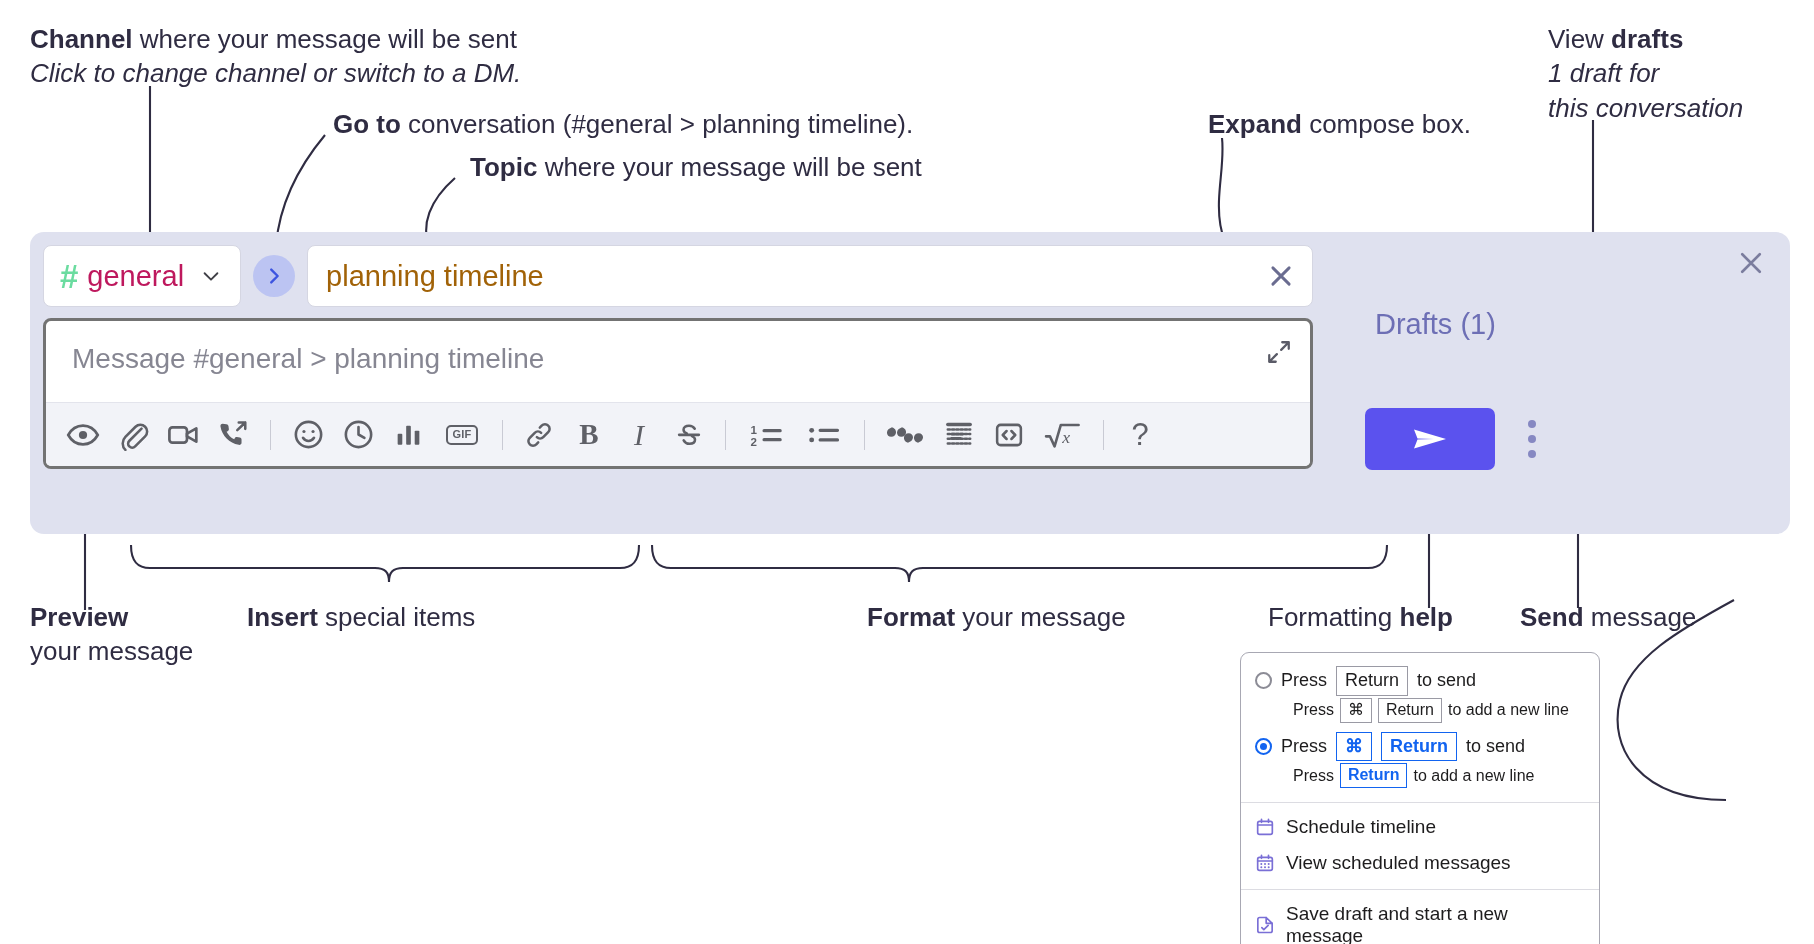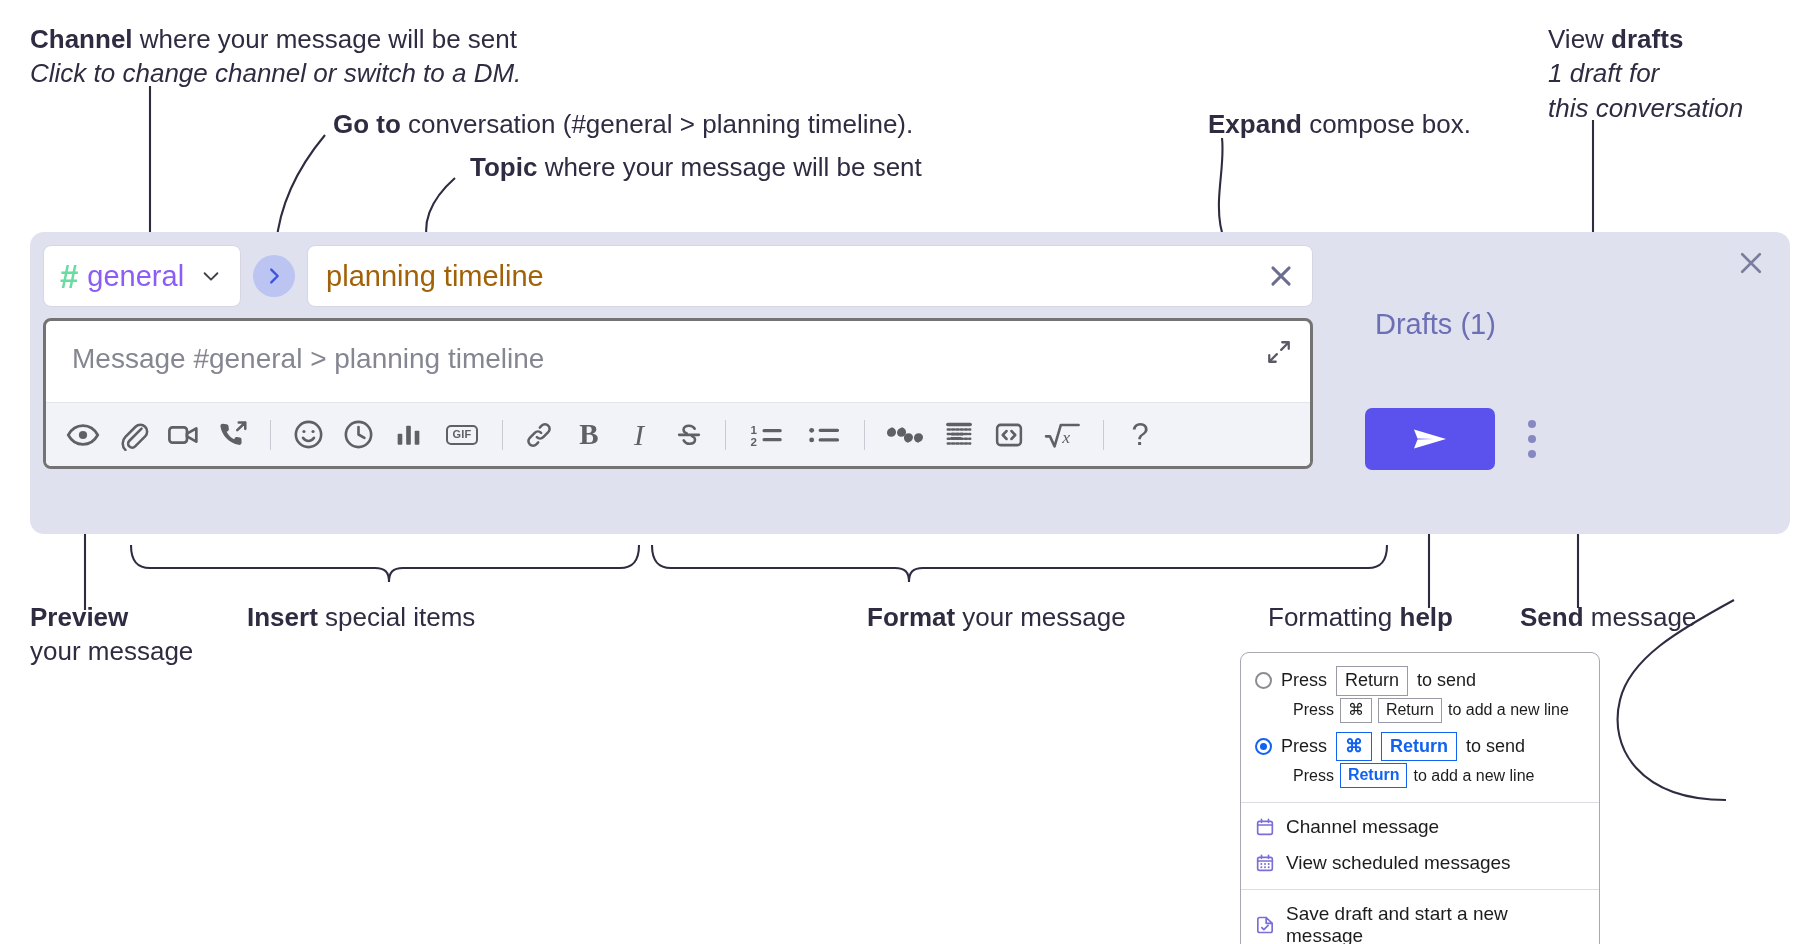--- a/index.html
+++ b/index.html
@@ -52,21 +52,21 @@
     background: #fff; border: 1px solid #d5d6e2;
     border-radius: 8px;
     height: 62px; padding: 0 18px 0 16px;
     min-width: 178px;
     cursor: pointer;
   }
   .hash {
     color: #6bdca0; font-size: 33px; font-weight: 700; line-height: 1;
     letter-spacing: -1px;
   }
-  .channel-name { font-size: 29px; color: #8b5cf6; }
+  .channel-name { font-size: 29px; color: #be185d; }
   .chev { margin-left: 6px; display: flex; align-items: center; }
 
   .goto-btn {
     width: 42px; height: 42px; border-radius: 50%;
     background: #bcc4f2;
     margin: 0 12px;
     display: flex; align-items: center; justify-content: center;
     cursor: pointer;
   }
 
@@ -524,21 +524,21 @@
 
     <div class="opt-div"></div>
 
     <div class="opt-item">
       <span class="opt-icon">
         <svg width="20" height="20" viewBox="0 0 24 24" fill="none" stroke="#7a6fd6" stroke-width="2" stroke-linecap="round" stroke-linejoin="round">
           <rect x="3.2" y="5.2" width="17.6" height="15.6" rx="2.2"></rect>
           <path d="M3.2,9.6 L20.8,9.6 M7.8,2.8 L7.8,6.4 M16.2,2.8 L16.2,6.4"></path>
         </svg>
       </span>
-      <span>Channel message</span>
+      <span>Schedule timeline</span>
     </div>
 
     <div class="opt-item">
       <span class="opt-icon">
         <svg width="20" height="20" viewBox="0 0 24 24" fill="none" stroke="#7a6fd6" stroke-width="2" stroke-linecap="round" stroke-linejoin="round">
           <rect x="3.2" y="5.2" width="17.6" height="15.6" rx="2.2"></rect>
           <path d="M3.2,9.6 L20.8,9.6 M7.8,2.8 L7.8,6.4 M16.2,2.8 L16.2,6.4"></path>
           <g fill="#7a6fd6" stroke="none">
             <circle cx="7.6" cy="13.2" r="1.2"></circle>
               <circle cx="12" cy="13.2" r="1.2"></circle>

